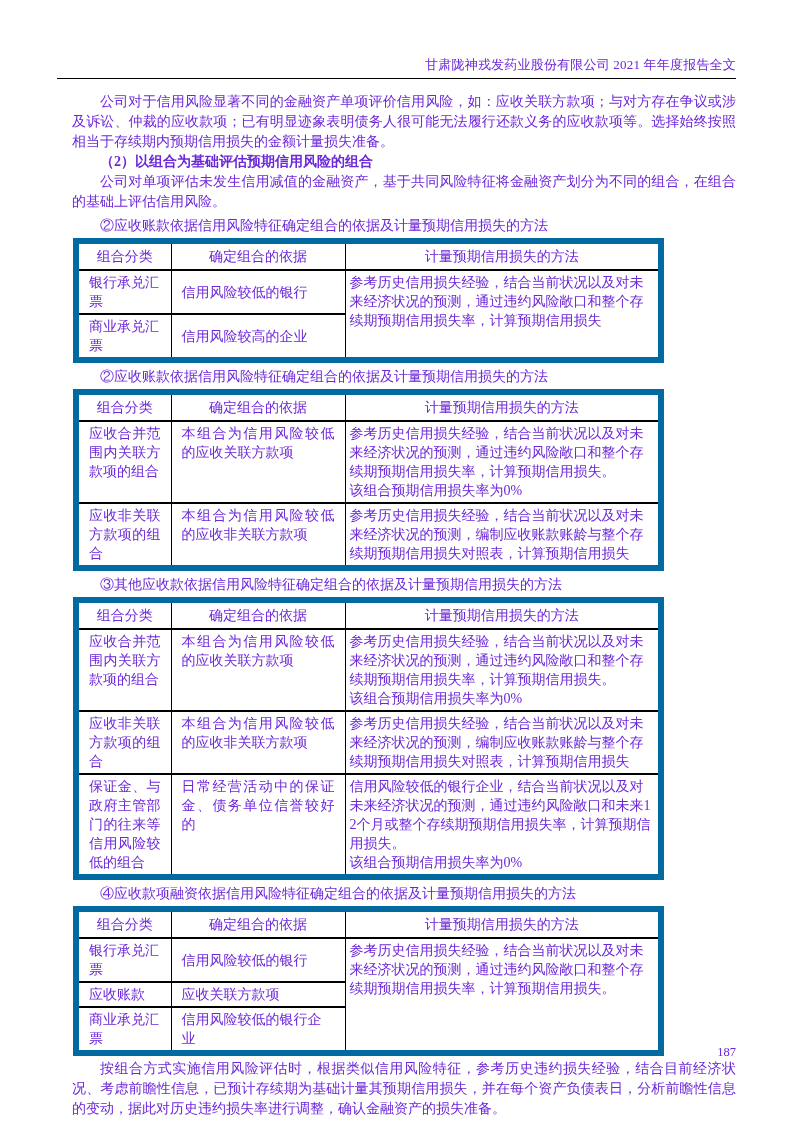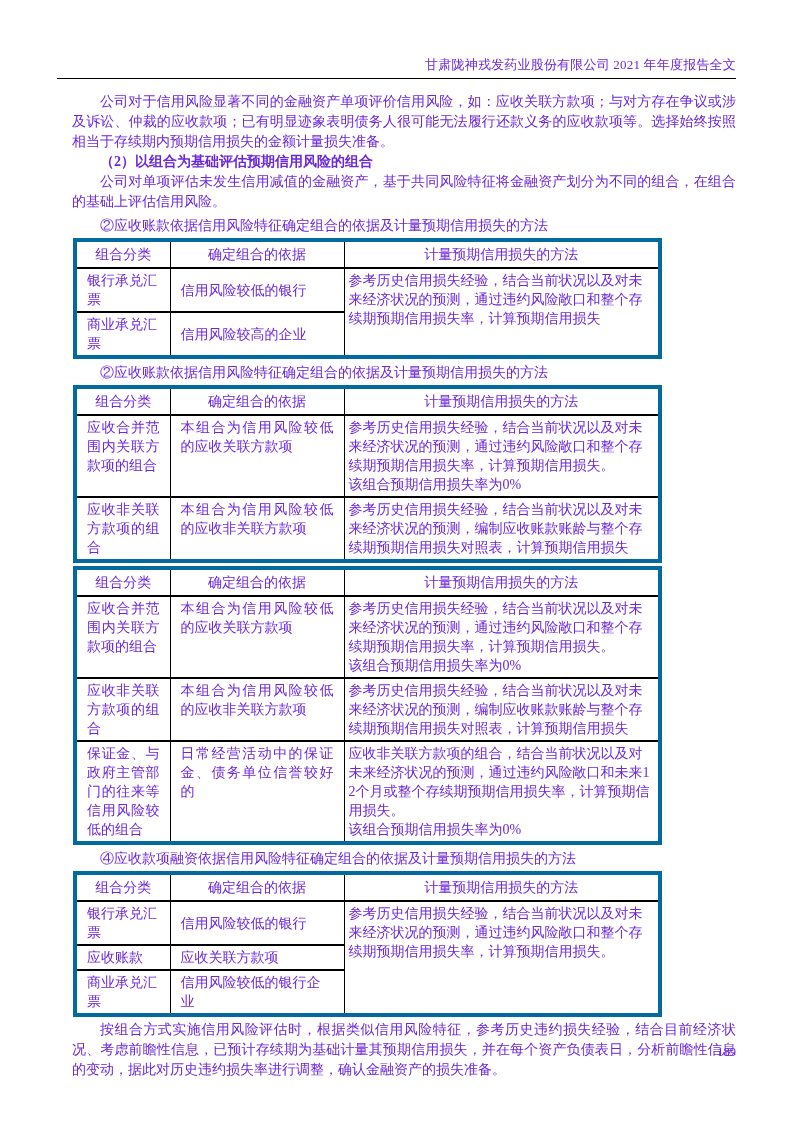--- a/index.html
+++ b/index.html
@@ -30,21 +30,21 @@
     word-break:break-all;
   }
   p.sub-heading { margin:0; text-indent:2em; text-align:left;font-weight:bold; }
   p.section-caption { margin:4px 0 2px; text-indent:2em; text-align:left; }
   table.portfolio-table {
     border-collapse:collapse;
     table-layout:fixed;
     width:585px;
     margin:2px 0 3px 1px;
     font-size:14px; line-height:19px;
-    border:4px solid #0369a1;
+    border:6px solid #0369a1;
   }
   .portfolio-table col.c1 { width:95px; }
   .portfolio-table col.c2 { width:174px; }
   .portfolio-table col.c3 { width:316px; }
   .portfolio-table th, .portfolio-table td {
     border:1px solid #000;
     border-top-width:2px; border-bottom-width:2px;
   }
   .portfolio-table th {
     font-weight:normal; text-align:center;
@@ -127,20 +127,21 @@
 该组合预期信用损失率为0%</td>
         </tr>
         <tr>
           <td>应收非关联方款项的组合</td>
           <td>本组合为信用风险较低的应收非关联方款项</td>
           <td class="method">参考历史信用损失经验，结合当前状况以及对未来经济状况的预测，编制应收账款账龄与整个存续期预期信用损失对照表，计算预期信用损失</td>
         </tr>
       </tbody>
     </table>
 
+    <p class="section-caption">③其他应收款依据信用风险特征确定组合的依据及计量预期信用损失的方法</p>
     <table class="portfolio-table">
       <colgroup>
           <col class="c1">
           <col class="c2">
           <col class="c3">
         </colgroup>
       <thead>
         <tr>
           <th>组合分类</th>
           <th>确定组合的依据</th>
@@ -155,21 +156,21 @@
 该组合预期信用损失率为0%</td>
         </tr>
         <tr>
           <td>应收非关联方款项的组合</td>
           <td>本组合为信用风险较低的应收非关联方款项</td>
           <td class="method">参考历史信用损失经验，结合当前状况以及对未来经济状况的预测，编制应收账款账龄与整个存续期预期信用损失对照表，计算预期信用损失</td>
         </tr>
         <tr>
           <td>保证金、与政府主管部门的往来等信用风险较低的组合</td>
           <td>日常经营活动中的保证金、债务单位信誉较好的</td>
-          <td class="method">应收非关联方款项的组合，结合当前状况以及对未来经济状况的预测，通过违约风险敞口和未来12个月或整个存续期预期信用损失率，计算预期信用损失。
+          <td class="method">信用风险较低的银行企业，结合当前状况以及对未来经济状况的预测，通过违约风险敞口和未来12个月或整个存续期预期信用损失率，计算预期信用损失。
 该组合预期信用损失率为0%</td>
         </tr>
       </tbody>
     </table>
 
     <p class="section-caption">④应收款项融资依据信用风险特征确定组合的依据及计量预期信用损失的方法</p>
     <table class="portfolio-table">
       <colgroup>
           <col class="c1">
           <col class="c2">
@@ -196,15 +197,15 @@
           <td class="vm">商业承兑汇票</td>
           <td class="vm">信用风险较低的银行企业</td>
         </tr>
       </tbody>
     </table>
 
     <p class="body-para">按组合方式实施信用风险评估时，根据类似信用风险特征，参考历史违约损失经验，结合目前经济状况、考虑前瞻性信息，已预计存续期为基础计量其预期信用损失，并在每个资产负债表日，分析前瞻性信息的变动，据此对历史违约损失率进行调整，确认金融资产的损失准备。</p>
 
   </div>
 
-  <div class="page-number">189</div>
+  <div class="page-number">187</div>
 
 </div>
 
 </body></html>

